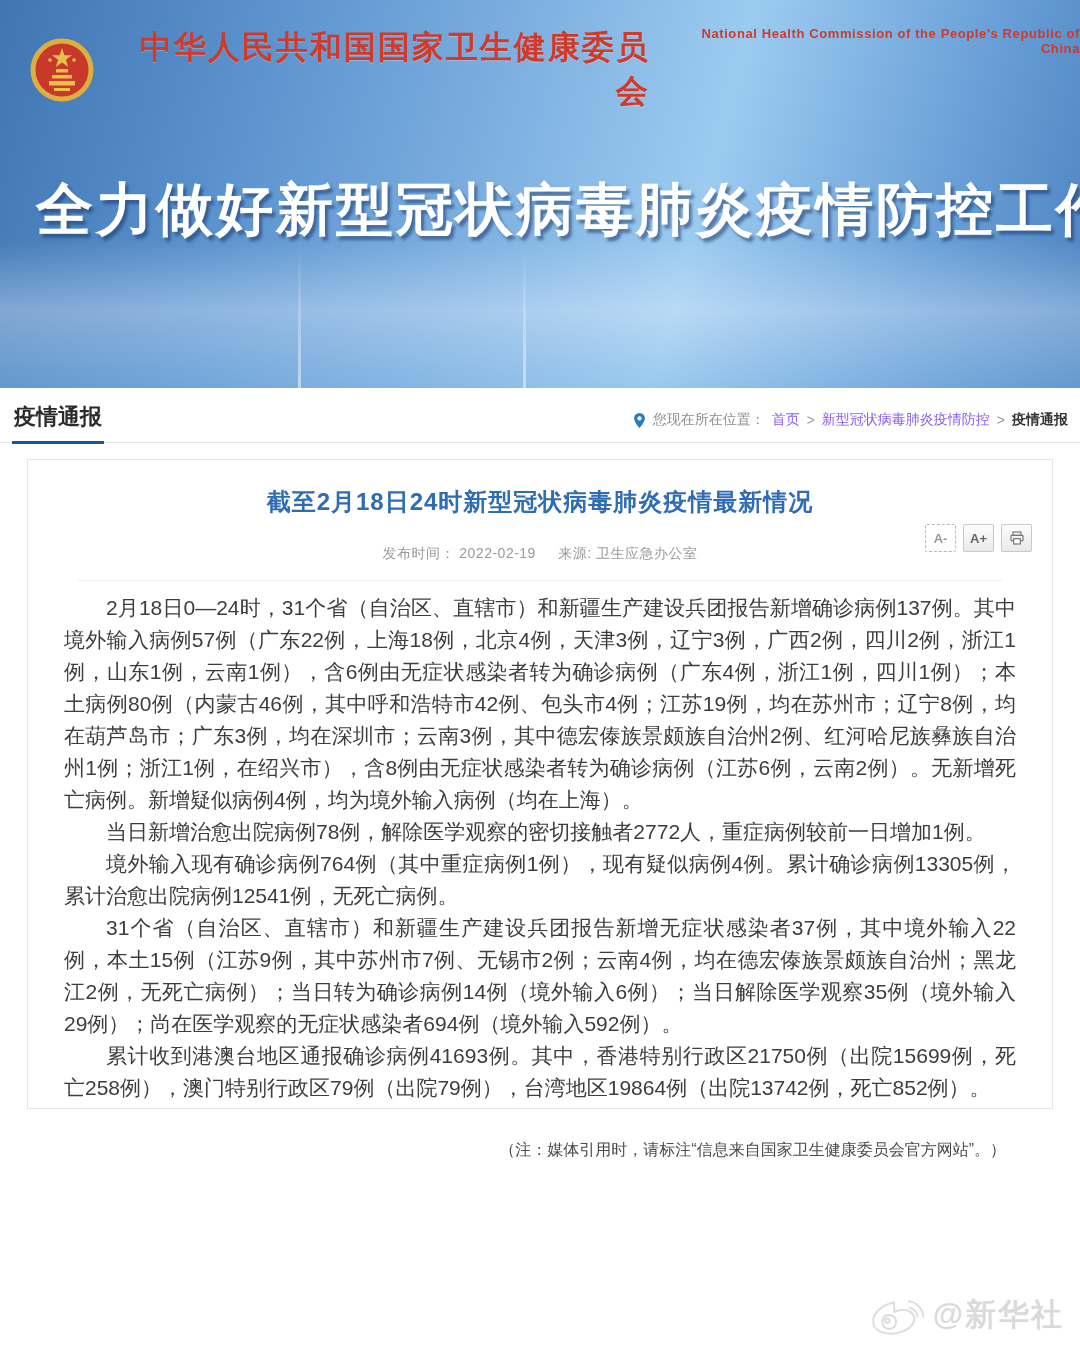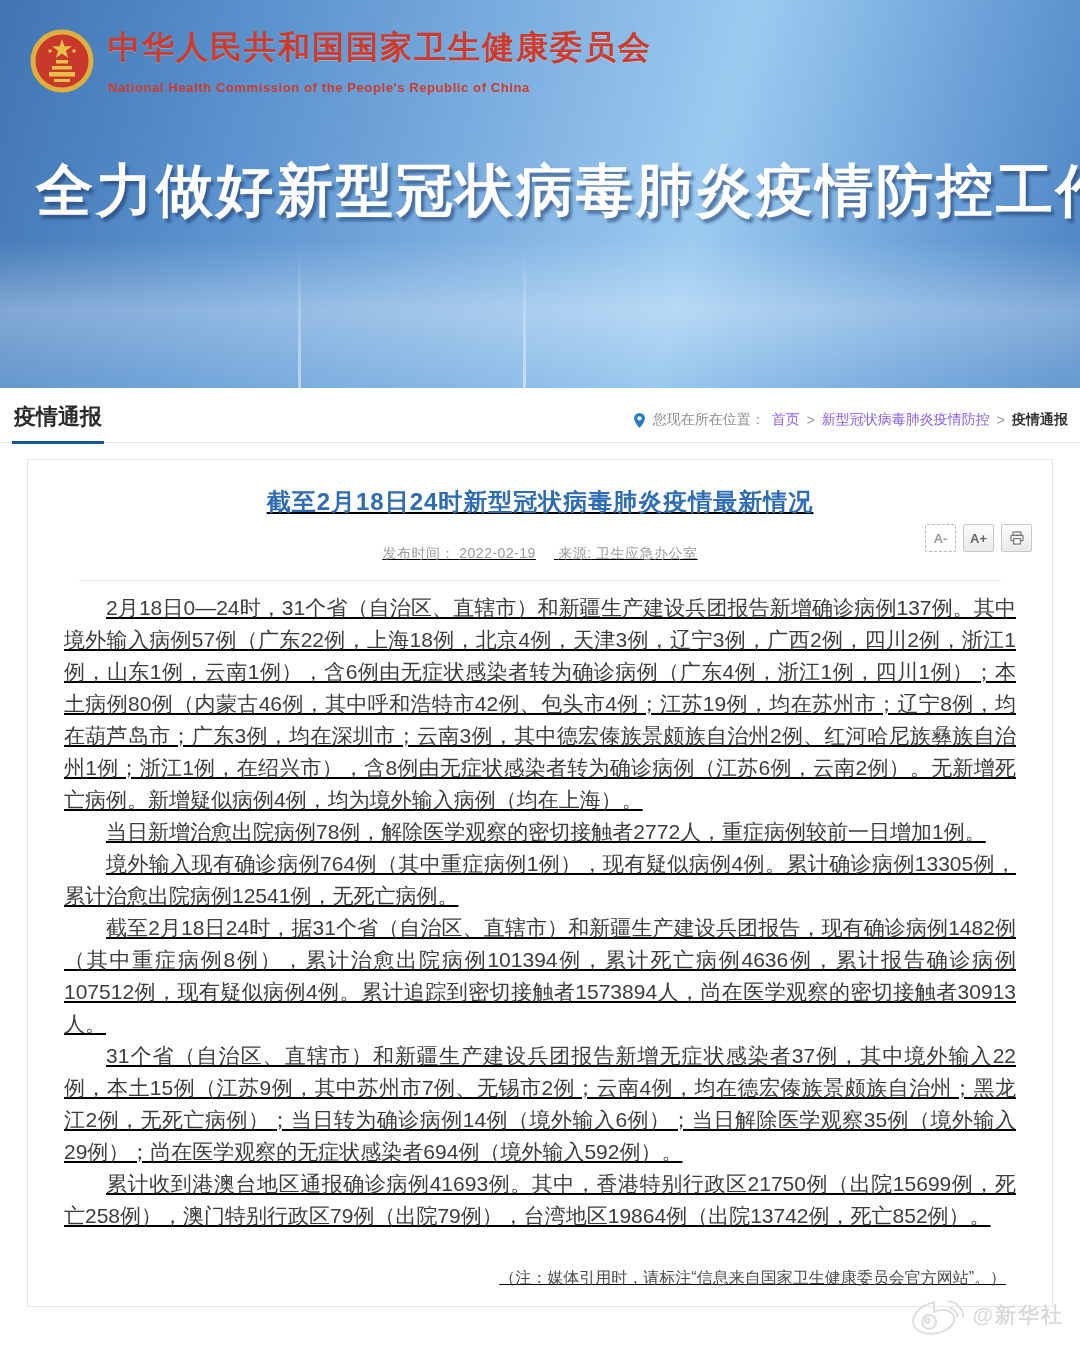--- a/index.html
+++ b/index.html
@@ -9,57 +9,57 @@
 
   
   .banner {
     position:relative; height:388px;
     background:
       linear-gradient(180deg, rgba(255,255,255,0) 62%, rgba(235,245,255,0.35) 80%, rgba(150,195,235,0.35) 100%),
       linear-gradient(105deg, #4075b2 0%, #5c94cf 24%, #7fb1e1 46%, #9ccbf0 64%, #6ba1d8 84%, #4a82c0 100%);
   }
   .streak { position:absolute; bottom:0; width:3px; height:140px; background:linear-gradient(180deg, rgba(255,255,255,0), rgba(255,255,255,0.5)); }
   .site-id { display:flex; align-items:center; gap:14px; padding:26px 0 0 30px; }
-  .site-names { display:flex; flex-direction:column; gap:10px; }
+  .site-names { display:flex; flex-direction:row; gap:10px;text-align:right; }
   .site-title { color:#cf3a2a; font-size:32px; font-weight:bold; letter-spacing:2px; text-shadow:0 1px 1px rgba(255,255,255,0.25); }
   .site-subtitle { color:#cf3a2a; font-size:13px; font-weight:bold; letter-spacing:0.6px; }
   .banner-title {
     margin:58px 0 0 36px; color:#ffffff; font-size:57px; font-weight:bold; letter-spacing:3px;
     text-shadow:3px 4px 3px rgba(25,55,105,0.55); white-space:nowrap;
   }
 
   
   .crumb-row { display:flex; justify-content:space-between; align-items:flex-end; padding:0 12px; height:55px; border-bottom:1px solid #e4e4e4; background:#fff; }
   .section-tab { font-size:22px; font-weight:bold; color:#2b2b2b; padding:0 2px 9px; border-bottom:3px solid #17569d; margin-bottom:-2px; cursor:pointer; }
   .breadcrumb { display:flex; align-items:center; gap:7px; font-size:14px; color:#8d8d8d; padding-bottom:13px; }
   .breadcrumb a { color:#8b5cf6; text-decoration:none; cursor:pointer; }
   .breadcrumb .current { color:#333; font-weight:bold; }
   .crumb-sep { color:#9a9a9a; }
 
   
-  .article-box { position:relative; margin:16px 27px 0; height:848px; border:1px solid #e7e7e7; background:#fff; padding:0 36px;text-decoration:underline; }
+  .article-box { position:relative; margin:16px 27px 0; height:650px; border:1px solid #e7e7e7; background:#fff; padding:0 36px; }
   .article-title { text-align:center; margin-top:26px; color:#2e6cb3; font-size:24px; font-weight:600; letter-spacing:1px; }
   .article-meta { text-align:center; margin-top:27px; font-size:14px; color:#9a9a9a; letter-spacing:0.5px; }
   .article-meta .m-val { margin-right:18px; }
   .toolbar { position:absolute; right:20px; top:64px; display:flex; gap:7px; }
   .tbtn {
     width:31px; height:28px; display:flex; align-items:center; justify-content:center;
     font-size:13px; color:#666; background:linear-gradient(180deg,#fdfdfd,#e9e9e9);
     border:1px solid #c9c9c9; border-radius:2px; cursor:pointer; font-weight:bold;
   }
   .tbtn.dashed { border:1px dashed #b7b7b7; background:#fff; color:#999; }
   .meta-divider { border:none; border-top:1px solid #ededed; margin:17px 14px 0; }
 
   .article-body { margin-top:11px; font-size:21px; line-height:32px; color:#3d3d3d; text-align:justify; }
   .article-body p { text-indent:2em; }
   .article-note { margin-top:30px; font-size:16px; color:#4a4a4a; text-align:right; padding-right:10px; }
 
   
   .watermark { position:absolute; right:16px; top:1292px; display:flex; align-items:center; gap:6px; color:#dadada; }
-  .watermark .wm-text { font-size:21px; font-weight:bold; letter-spacing:2px; }
+  .watermark .wm-text { font-size:31px; font-weight:bold; letter-spacing:2px; }
 
   svg { display:block; }
 </style>
 </head>
 <body>
 
 <div class="page">
 
   <div class="banner">
     <div class="streak" style="left:298px"></div>
@@ -127,21 +127,20 @@
         </span>
       </div>
     </div>
 
     <hr class="meta-divider">
 
     <div class="article-body">
       <p>2月18日0—24时，31个省（自治区、直辖市）和新疆生产建设兵团报告新增确诊病例137例。其中境外输入病例57例（广东22例，上海18例，北京4例，天津3例，辽宁3例，广西2例，四川2例，浙江1例，山东1例，云南1例），含6例由无症状感染者转为确诊病例（广东4例，浙江1例，四川1例）；本土病例80例（内蒙古46例，其中呼和浩特市42例、包头市4例；江苏19例，均在苏州市；辽宁8例，均在葫芦岛市；广东3例，均在深圳市；云南3例，其中德宏傣族景颇族自治州2例、红河哈尼族彝族自治州1例；浙江1例，在绍兴市），含8例由无症状感染者转为确诊病例（江苏6例，云南2例）。无新增死亡病例。新增疑似病例4例，均为境外输入病例（均在上海）。</p>
       <p>当日新增治愈出院病例78例，解除医学观察的密切接触者2772人，重症病例较前一日增加1例。</p>
       <p>境外输入现有确诊病例764例（其中重症病例1例），现有疑似病例4例。累计确诊病例13305例，累计治愈出院病例12541例，无死亡病例。</p>
-      <p>截至2月18日24时，据31个省（自治区、直辖市）和新疆生产建设兵团报告，现有确诊病例1482例（其中重症病例8例），累计治愈出院病例101394例，累计死亡病例4636例，累计报告确诊病例107512例，现有疑似病例4例。累计追踪到密切接触者1573894人，尚在医学观察的密切接触者30913人。</p>
       <p>31个省（自治区、直辖市）和新疆生产建设兵团报告新增无症状感染者37例，其中境外输入22例，本土15例（江苏9例，其中苏州市7例、无锡市2例；云南4例，均在德宏傣族景颇族自治州；黑龙江2例，无死亡病例）；当日转为确诊病例14例（境外输入6例）；当日解除医学观察35例（境外输入29例）；尚在医学观察的无症状感染者694例（境外输入592例）。</p>
       <p>累计收到港澳台地区通报确诊病例41693例。其中，香港特别行政区21750例（出院15699例，死亡258例），澳门特别行政区79例（出院79例），台湾地区19864例（出院13742例，死亡852例）。</p>
       <div class="article-note">（注：媒体引用时，请标注“信息来自国家卫生健康委员会官方网站”。）</div>
     </div>
   </div>
 
   <div class="watermark">
     <span>
       <svg width="58" height="46" viewBox="0 0 92 72" fill="none" stroke="#dcdcdc" stroke-width="3">
         <path d="M40 16 C 18 20 4 36 7 50 C 10 64 34 70 54 62 C 70 55 77 42 68 33 C 61 26 49 27 40 31 C 41 26 39 20 40 16 Z"></path>

